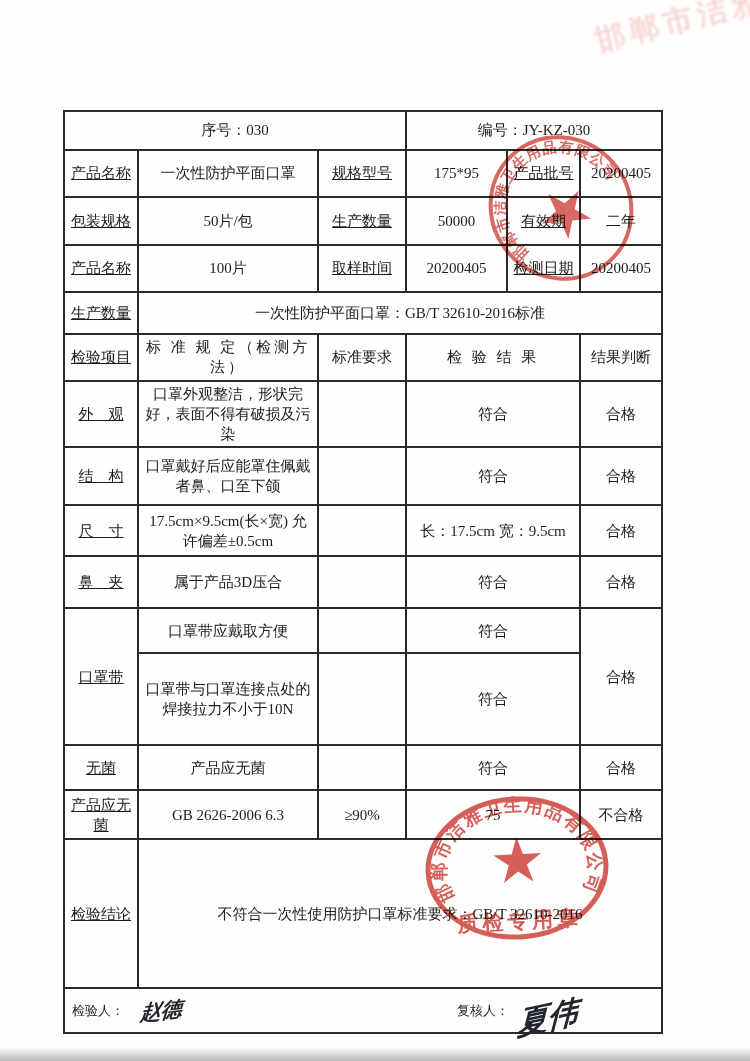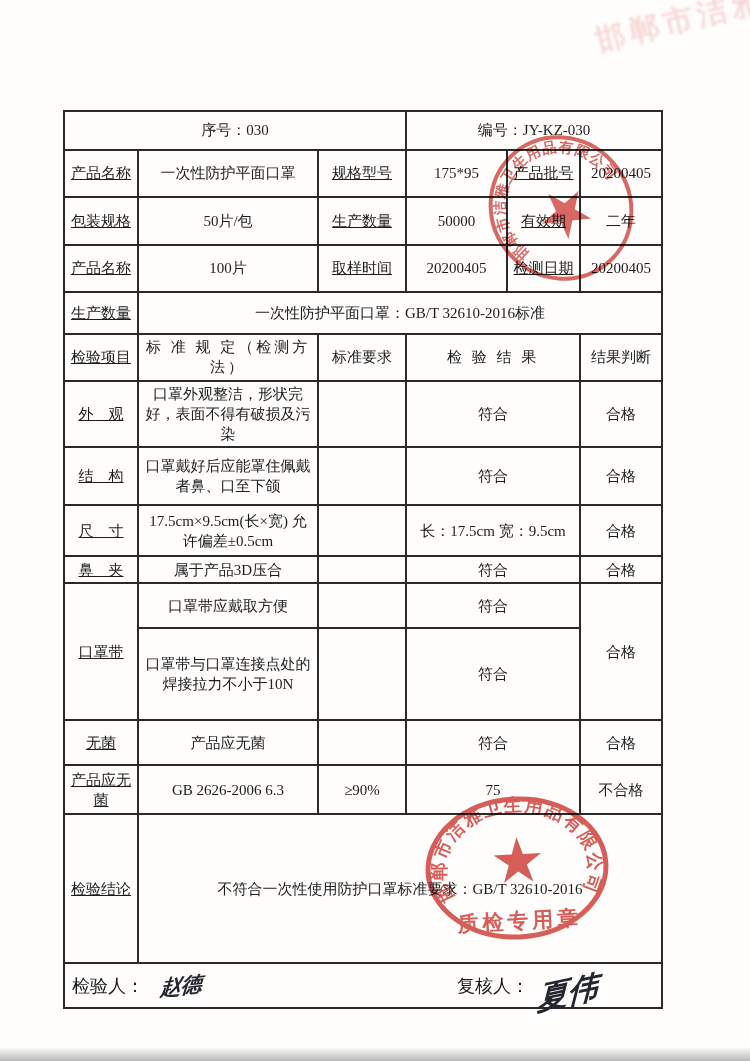--- a/index.html
+++ b/index.html
@@ -11,21 +11,21 @@
          width:598px;}
   table.report td{border:2px solid #2a2a2a;text-align:center;vertical-align:middle;
          font-size:15px;line-height:1.35;padding:2px 3px;overflow:hidden;}
   td.lab{font-size:15px;text-decoration:underline;}
   td.method{font-size:14.5px;padding:2px 6px;border-radius:11px;}
   td.lefttext{text-align:left;padding-left:9px;}
   .hdr-spaced{letter-spacing:3px;}
   .sig-row-inner{display:flex;align-items:center;height:100%;}
   .sig-left{display:flex;align-items:center;width:345px;padding-left:7px;box-sizing:border-box;}
   .sig-right{display:flex;align-items:center;margin-left:47px;}
-  .sig-label{font-size:18px;text-align:center;}
+  .sig-label{font-size:13px;text-align:center;}
   .sig-ink{font-style:italic;color:#23262f;font-weight:bold;}
   .sig-ink.inspector{font-size:21px;transform:rotate(-6deg) skewX(-10deg);margin-left:16px;}
   .sig-ink.reviewer{font-size:31px;transform:rotate(-12deg) skewX(-14deg) translateY(7px);margin-left:8px;}
   .stamp{position:absolute;mix-blend-mode:multiply;pointer-events:none;}
   .corner-stamp{position:absolute;left:596px;top:2px;width:158px;height:62px;overflow:hidden;
         white-space:nowrap;color:rgba(228,128,126,0.30);font-weight:bold;font-size:30px;
         letter-spacing:5px;transform:rotate(-14deg);filter:blur(1.1px);}
   .scan-edge{position:absolute;left:0;bottom:0;width:750px;height:14px;
         background:linear-gradient(to bottom,rgba(255,255,255,0),#b9b9b9);}
 </style>
@@ -114,21 +114,21 @@
     </tr>
 
     <tr style="height:51px">
       <td class="lab">尺　寸</td>
       <td class="method">17.5cm×9.5cm(长×宽) 允许偏差±0.5cm</td>
       <td></td>
       <td colspan="2">长：17.5cm 宽：9.5cm</td>
       <td>合格</td>
     </tr>
 
-    <tr style="height:27px">
+    <tr style="height:52px">
       <td class="lab">鼻　夹</td>
       <td class="method">属于产品3D压合</td>
       <td></td>
       <td colspan="2">符合</td>
       <td>合格</td>
     </tr>
 
     <tr style="height:45px">
       <td rowspan="2" class="lab">口罩带</td>
       <td class="method">口罩带应戴取方便</td>

